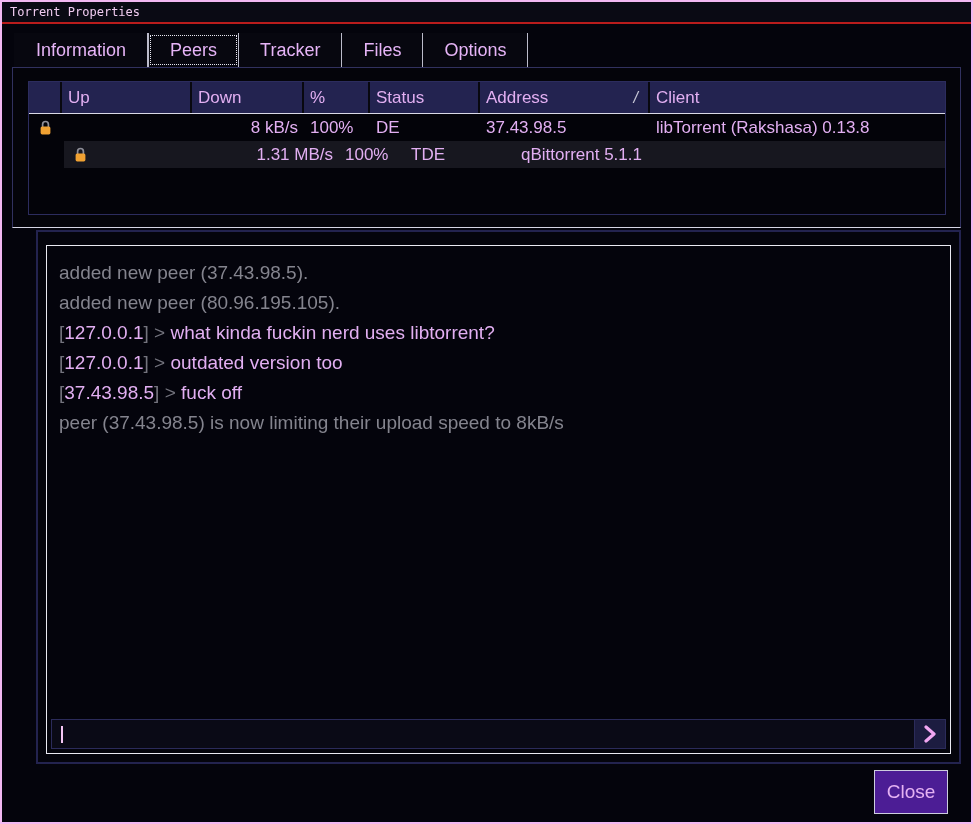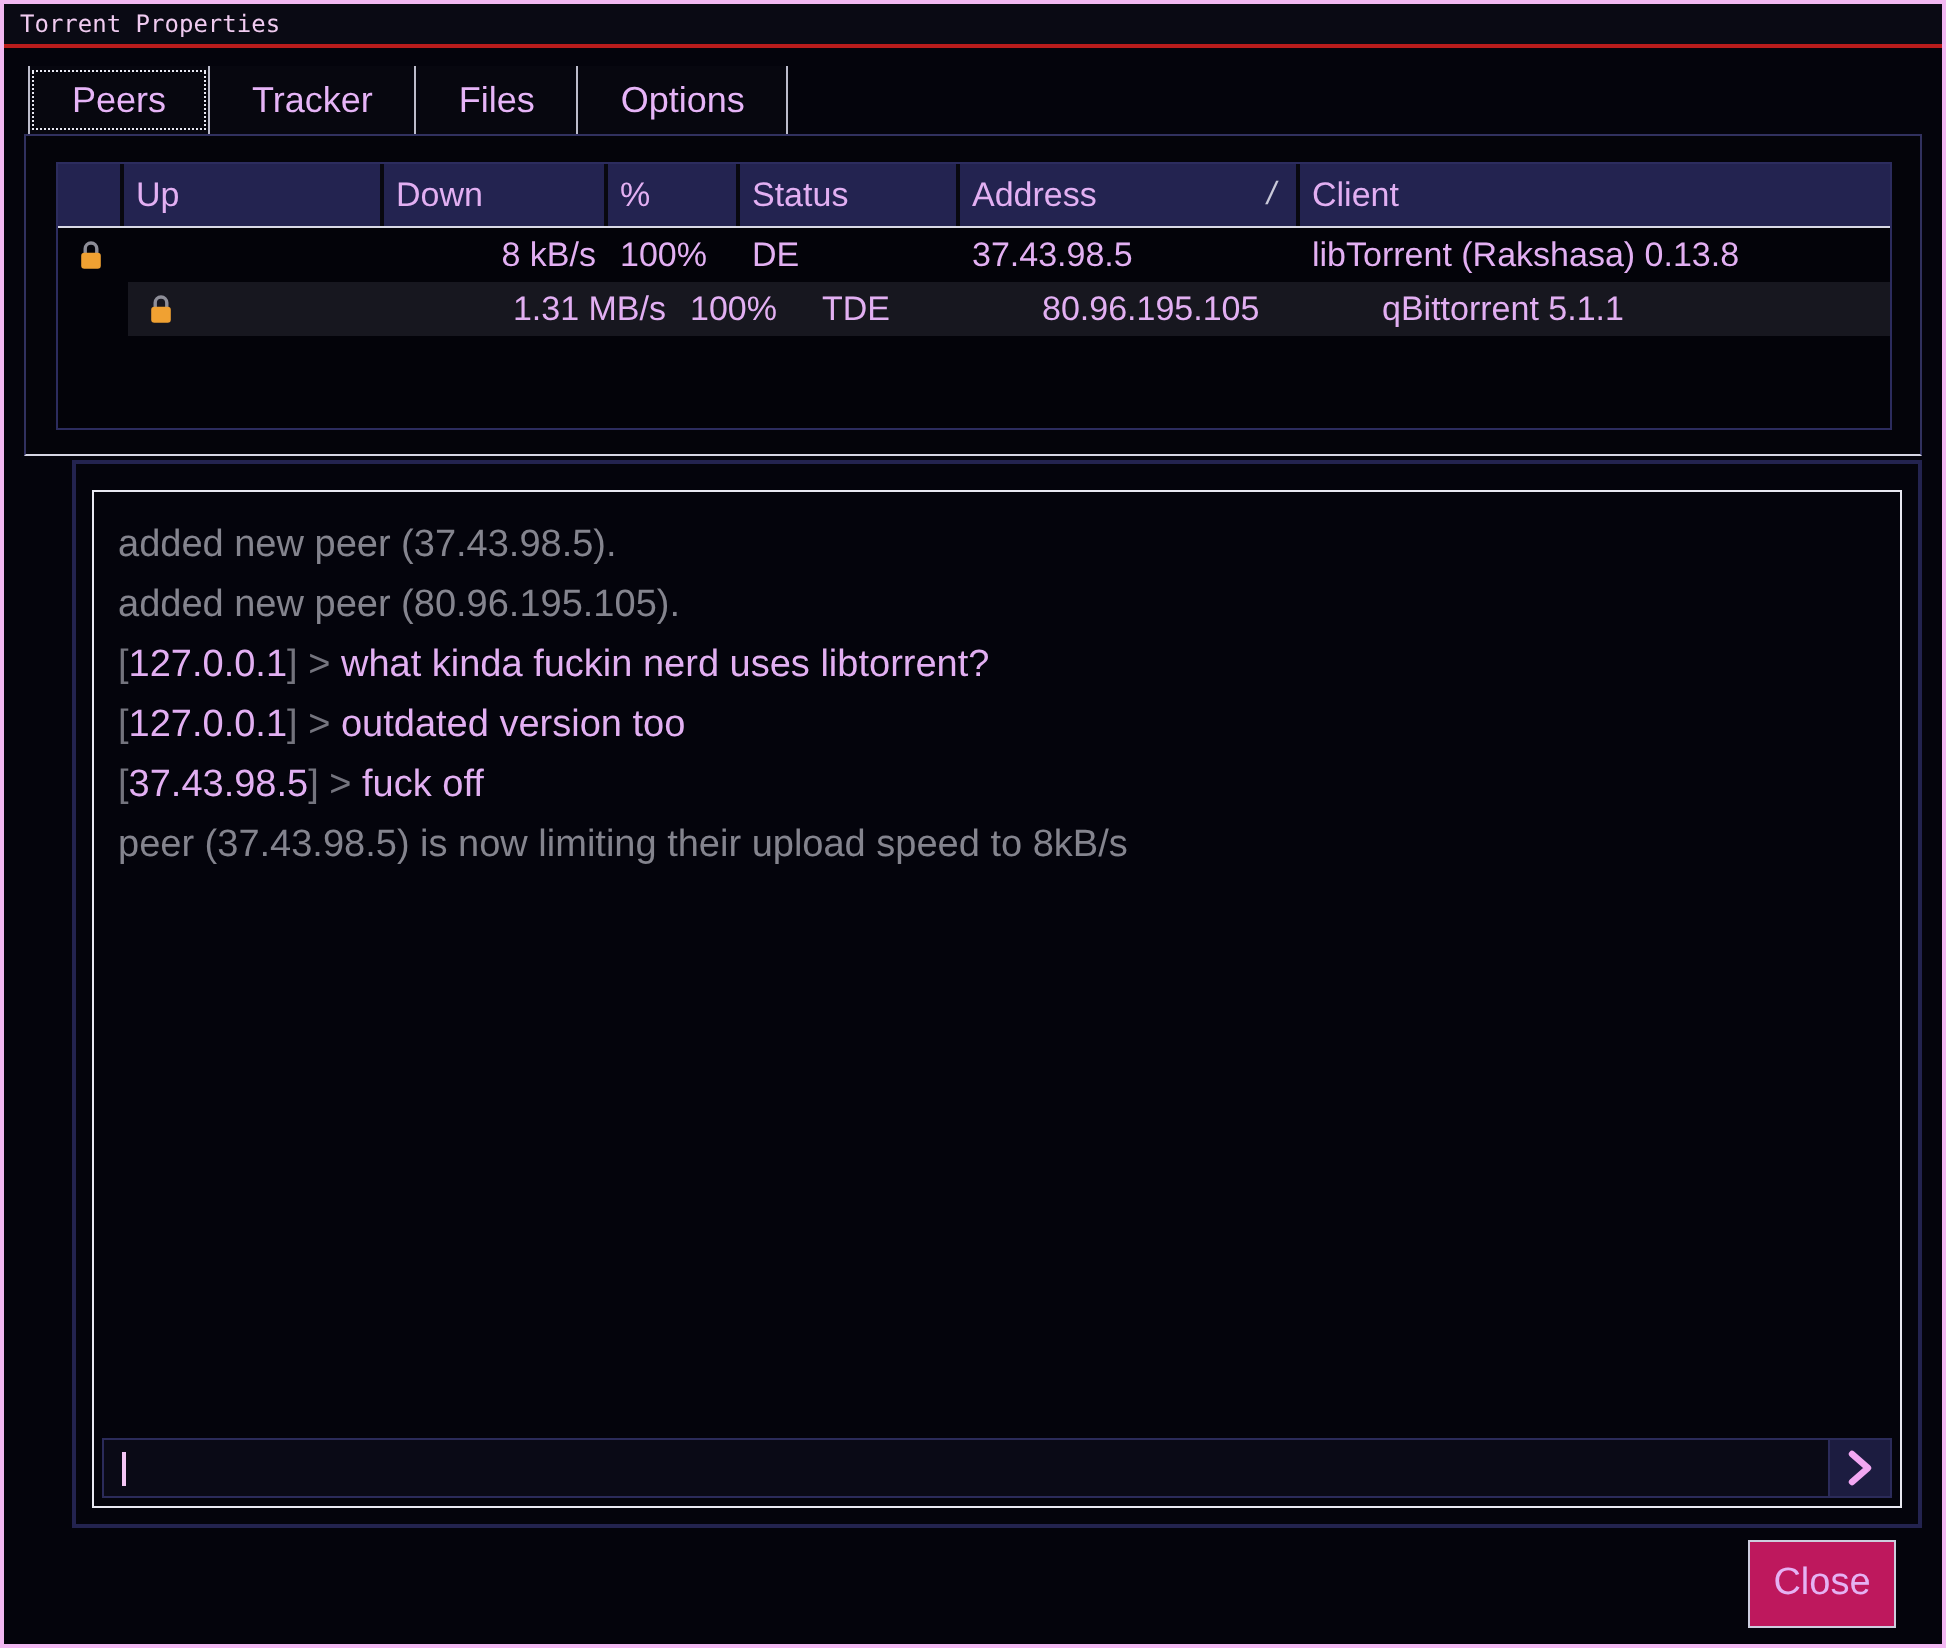--- a/index.html
+++ b/index.html
@@ -125,39 +125,40 @@
     display:flex;align-items:center;justify-content:center;
     box-sizing:border-box;cursor:pointer;
   }
   
   .button-row{
     height:58px;display:flex;justify-content:flex-end;align-items:flex-start;
     padding:6px 13px 0 0;
   }
   .close-btn{
     width:74px;height:44px;box-sizing:border-box;
-    background:#be185d;
+    background:#4c1d95;
     border:1px solid #cdcdde;
     color:#e5b2f3;font-size:19px;
     font-family:"Liberation Sans","DejaVu Sans",sans-serif;
     cursor:pointer;
   }
 </style>
 </head>
 <body>
 
 <div class="window">
 
   <div class="titlebar">
     <span class="title">Torrent Properties</span>
   </div>
 
   <div class="content">
 
     <div class="tabbar">
+      <div class="tab">Information</div>
       <div class="tab selected">Peers</div>
       <div class="tab">Tracker</div>
       <div class="tab">Files</div>
       <div class="tab">Options</div>
     </div>
 
     <div class="tabpane">
       <div class="peer-table">
         <div class="thead">
           <div class="c c-lock"></div>
@@ -190,21 +191,20 @@
     <div class="c c-lock">
       <svg width="13" height="16" viewBox="0 0 13 16">
         <path d="M3.6 7V4.4a2.9 2.9 0 0 1 5.8 0V7" fill="none" stroke="#8e8e98" stroke-width="1.7"></path>
         <rect x="1.6" y="6.4" width="9.8" height="8" rx="1.6" fill="#f0a132"></rect>
       </svg>
     </div>
     <div class="c c-up"></div>
     <div class="c c-down">1.31 MB/s</div>
     <div class="c c-pct">100%</div>
     <div class="c c-status">TDE</div>
-    <div class="c c-addr">80.96.195.105</div>
     <div class="c c-client">qBittorrent 5.1.1</div>
   </div>
           </div>
       </div>
     </div>
 
     <div class="log-panel">
       <div class="log-inner">
         <div class="messages" id="messages">
             <div class="msg"><span class="sys">added new peer (37.43.98.5).</span></div>

